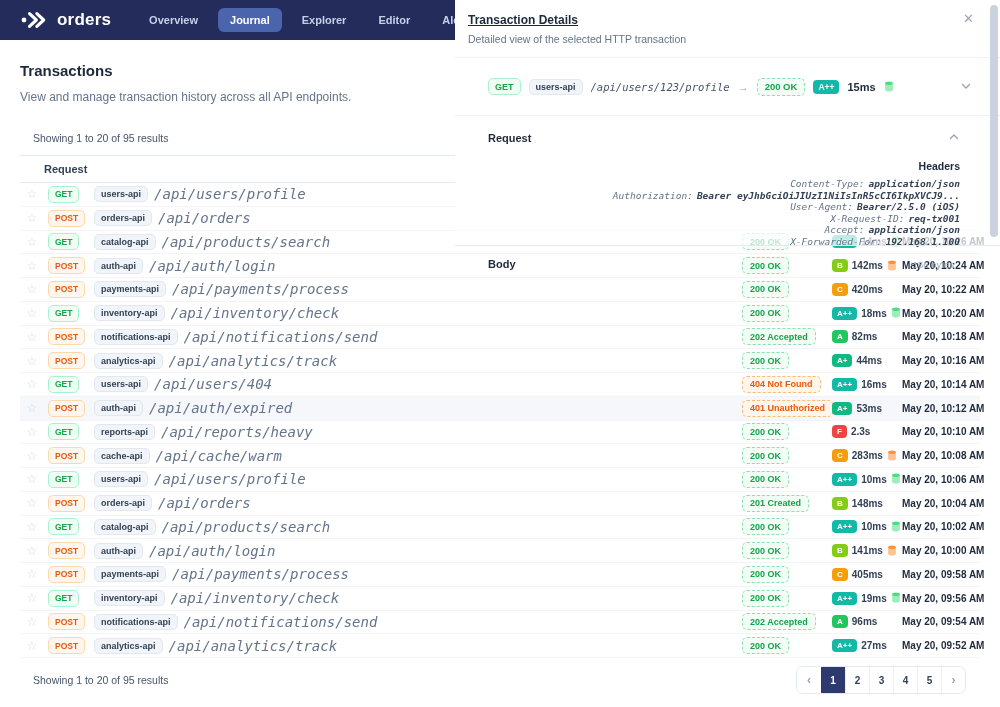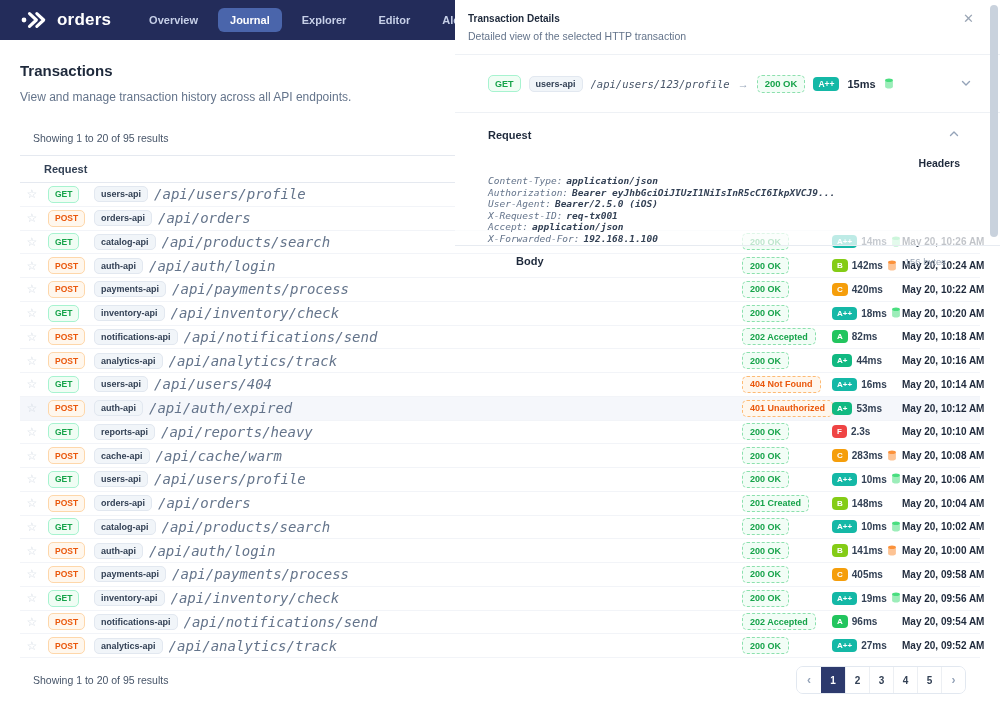--- a/index.html
+++ b/index.html
@@ -57,44 +57,44 @@
               font-size:10px; font-weight:600; color:#334155; border-left:1px solid #eceff3; cursor:pointer; background:#fff; }
   .page-btn:first-child { border-left:none; }
   .page-btn.arrow { color:#94a3b8; font-size:12px; }
   .page-btn.active { background:#2d3a6d; color:#fff; }
 
   
   .panel { position:absolute; top:0; left:455px; width:545px; height:246px; z-index:5;
            background:linear-gradient(to bottom, #ffffff 0px, #ffffff 226px, rgba(255,255,255,0.72) 226px, rgba(255,255,255,0.72) 246px);
            border-bottom:1px solid #e7ebf1; }
   .panel-header { position:relative; padding:13px 16px 0 13px; }
-  .panel-title { font-size:10px; font-weight:700; color:#1e293b; }
+  .panel-title { font-size:12px; font-weight:700; color:#1e293b;text-decoration:underline; }
   .panel-subtitle { font-size:10.5px; color:#64748b; margin-top:6px; }
   .close-icon { position:absolute; top:12px; right:26px; color:#9aa5b4; font-size:13px; cursor:pointer; line-height:1; }
   .panel-div { border-bottom:1px solid #eef1f5; margin-top:12px; }
 
   .summary-row { height:58px; display:flex; align-items:center; gap:8px; padding:0 28px 0 33px;
                  border-bottom:1px solid #eef1f5; cursor:pointer; }
   .summary-row .method { font-size:9px; }
   .summary-row .path { font-size:10.5px; color:#475569; }
   .arrow-glyph { color:#94a3b8; font-size:11px; }
   .summary-row .status { font-size:9.5px; }
   .summary-row .grade { font-size:8.5px; }
   .summary-time { font-size:11px; font-weight:700; color:#1e293b; }
   .chev { margin-left:auto; color:#94a3b8; }
 
   .request-section { padding:13px 40px 0 33px; }
   .sect-head { display:flex; align-items:center; justify-content:space-between; }
   .sect-title { font-size:11px; font-weight:700; color:#1e293b; }
   .headers-title { font-size:10.5px; font-weight:700; color:#1e293b; margin-top:13px;text-align:right; }
   .hdr-list { margin-top:6px; }
-  .hdr-line { font-size:9.5px; line-height:11.6px; white-space:nowrap; }
+  .hdr-line { font-size:9.5px; line-height:11.6px; white-space:nowrap;text-align:right; }
   .hdr-key { color:#64748b; }
   .hdr-val { color:#334155; font-weight:700; margin-left:4px; }
-  .body-row { display:flex; align-items:flex-end; justify-content:space-between; margin-top:10px; padding-right:14px;margin-left:28px; }
+  .body-row { display:flex; align-items:flex-end; justify-content:space-between; margin-top:10px; padding-right:6px; }
   .body-size { font-size:9.5px; color:#9aa5b4; }
 
   .panel-scrollbar { position:absolute; top:5px; right:2px; width:8px; height:232px;
                      background:#c9d2dd; border-radius:4px; z-index:6; cursor:pointer; }
   .ind-icon { display:inline-block; }
 </style>
 </head>
 <body>
 
 <div class="navbar">

